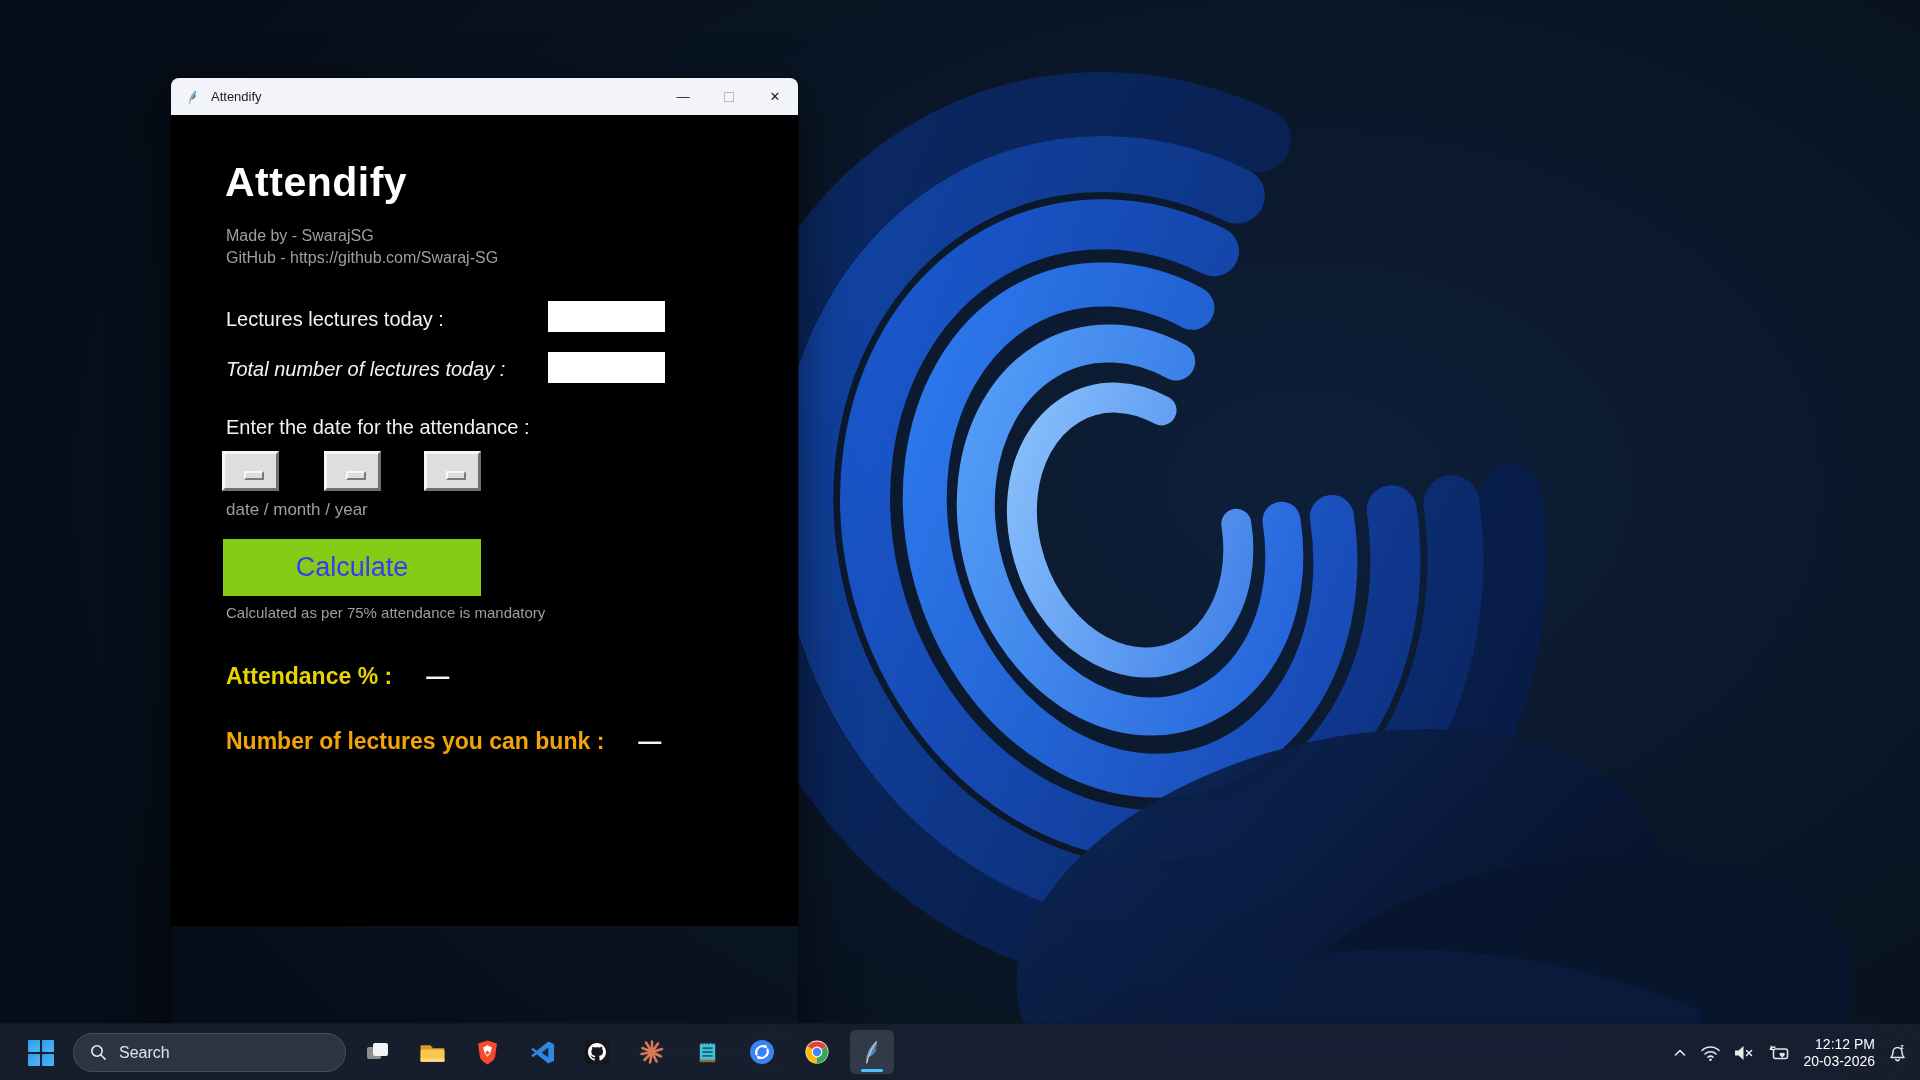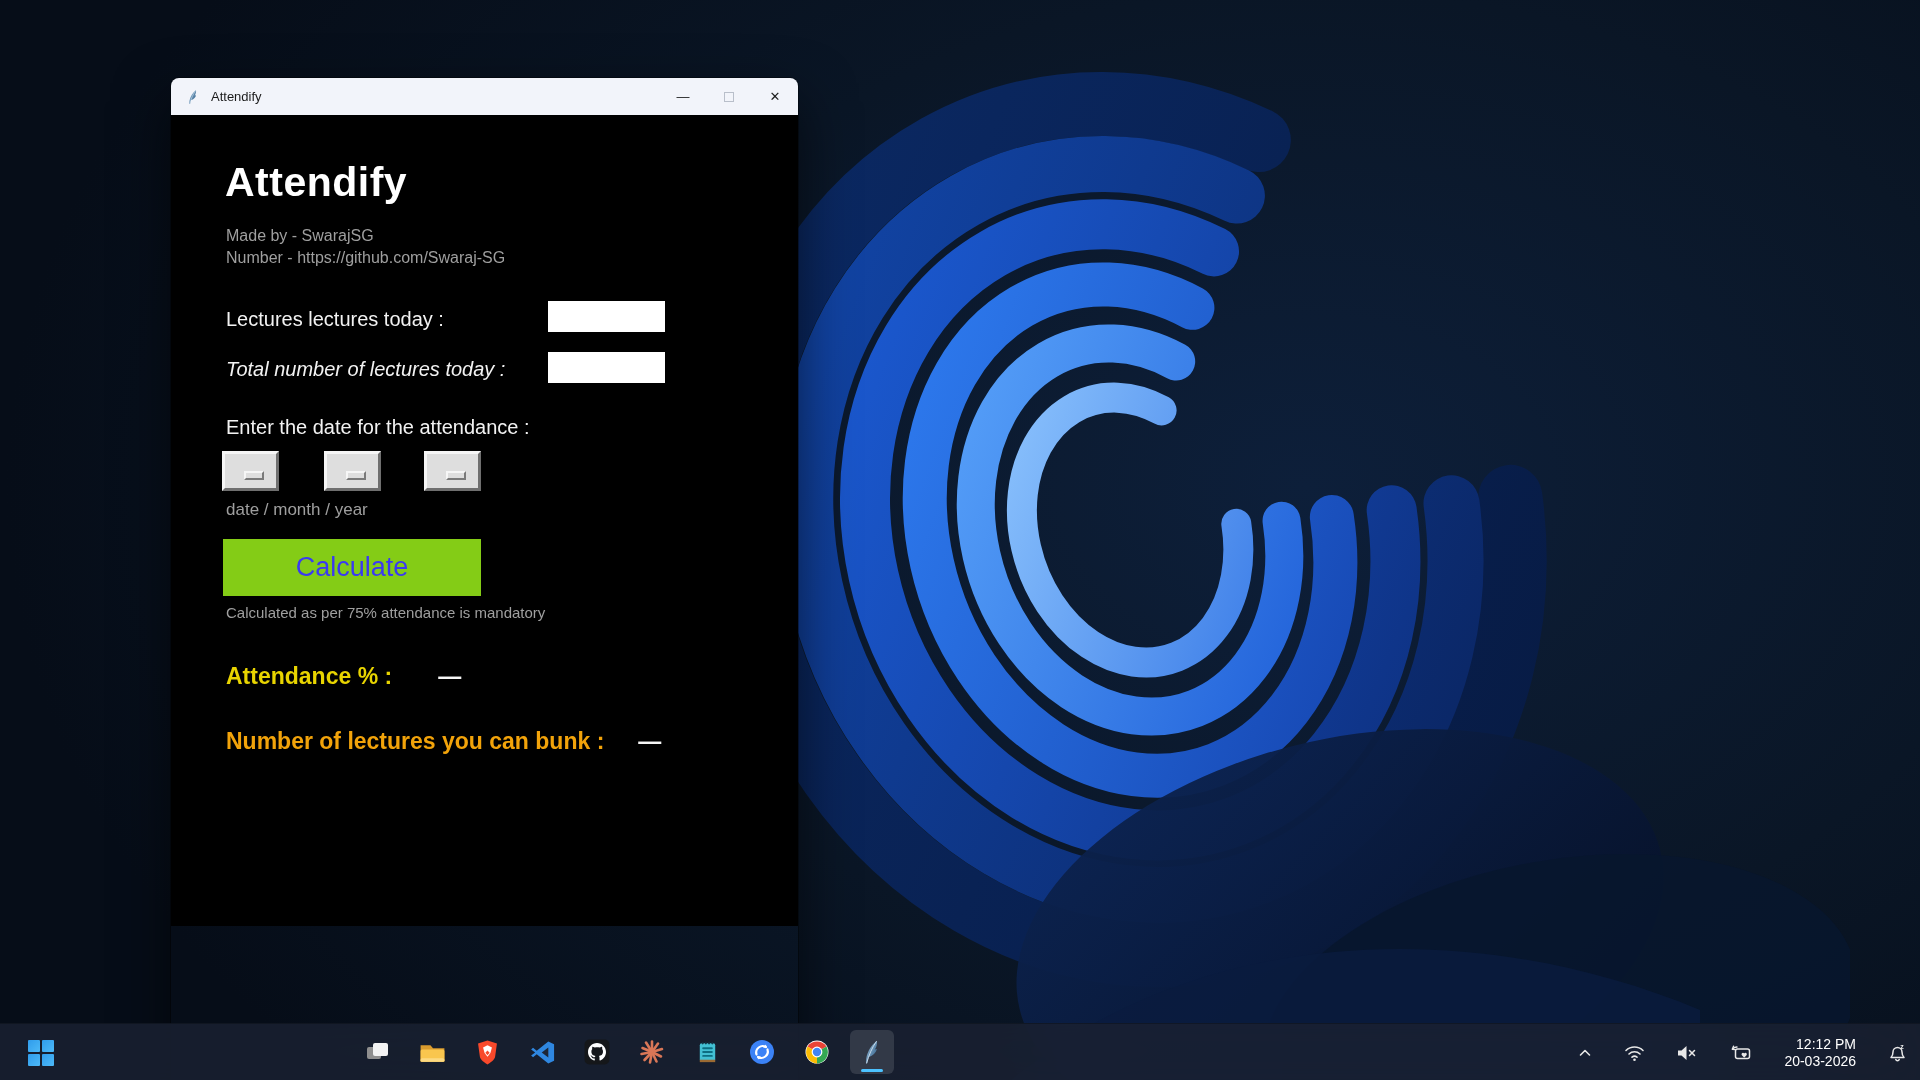--- a/index.html
+++ b/index.html
@@ -39,21 +39,21 @@
   .spin.s1 { left:51px; } .spin.s2 { left:153px; } .spin.s3 { left:253px; }
   .spin-dash { width:20px; height:9px; background:#dedede; transform:translate(3px,4px);
     border:2px solid; border-color:#f6f6f6 #7a7a7a #7a7a7a #f6f6f6; }
   .date-hint { position:absolute; left:55px; top:385px; font-size:17px; color:#9f9f9f; }
 
   .calc-btn { position:absolute; left:52px; top:424px; width:258px; height:57px; background:#84cc16; border:none;
     color:#3a3af2; font-size:27px; font-family:"Liberation Sans", sans-serif; cursor:pointer; }
   .calc-note { position:absolute; left:55px; top:489px; font-size:15px; color:#9f9f9f; }
 
   .result { position:absolute; left:55px; display:flex; align-items:baseline; font-size:23px; font-weight:700; }
-  .result.r1 { top:548px; color:#e8d400;gap:12px; }
+  .result.r1 { top:548px; color:#e8d400; }
   .result.r2 { top:613px; color:#f2a30a; }
   .result .val { color:#f5f5f5; margin-left:34px; font-weight:700; }
 
   
   .taskbar { position:absolute; left:0; right:0; bottom:0; height:57px;
     background:rgba(26,33,49,.86); backdrop-filter: blur(28px) saturate(1.2);
     border-top:1px solid rgba(0,0,0,.25); }
   .start { position:absolute; left:20px; top:8px; width:42px; height:42px; border-radius:6px;
     display:flex; align-items:center; justify-content:center; cursor:pointer; }
   .winlogo { display:grid; grid-template-columns:12px 12px; grid-template-rows:12px 12px; gap:2px; }
@@ -64,21 +64,21 @@
   .search-pill svg { margin-left:16px; }
   .search-text { margin-left:12px; font-size:16px; color:#e0e4e9; }
 
   .apps { position:absolute; left:355px; top:6px; display:flex; gap:11px; }
   .app-tile { position:relative; width:44px; height:44px; border-radius:6px;
     display:flex; align-items:center; justify-content:center; cursor:pointer; }
   .app-tile.active { background:rgba(255,255,255,.12); }
   .app-tile.active .indicator { position:absolute; bottom:2px; left:50%; transform:translateX(-50%);
     width:22px; height:3px; border-radius:2px; background:#4cc2ff; }
 
-  .tray { position:absolute; right:0; top:0; height:57px; display:flex; align-items:center; gap:31px; padding-right:12px; }
+  .tray { position:absolute; right:0; top:0; height:57px; display:flex; align-items:center; gap:12px; padding-right:12px; }
   .tray-item { display:flex; align-items:center; justify-content:center; cursor:pointer; }
   .clock { text-align:right; color:#fff; font-size:14px; line-height:17px; cursor:pointer; }
 </style>
 </head>
 <body>
 
 <div class="desktop">
   <svg class="bloom" viewBox="0 0 1150 1060">
     <defs>
       <linearGradient id="p1" x1="0" y1="0" x2="1" y2="1">
@@ -141,21 +141,21 @@
     <div class="cap-btn">—</div>
     <div class="cap-btn">
         <span class="cap-max-box"></span>
       </div>
     <div class="cap-btn">✕</div>
   </div>
 
   <div class="win-body">
     <div class="app-title">Attendify</div>
     <div class="app-byline">Made by - SwarajSG</div>
-    <div class="app-github">Number - https://github.com/Swaraj-SG</div>
+    <div class="app-github">GitHub - https://github.com/Swaraj-SG</div>
 
     <div class="f-label l1">Lectures lectures today :</div>
     <input class="entry e1" type="text" value="" style="">
 
     <div class="f-label l2">Total number of lectures today :</div>
     <input class="entry e2" type="text" value="" style="">
 
     <div class="date-label">Enter the date for the attendance :</div>
     <button class="spin s1">
         <span class="spin-dash"></span>
@@ -185,20 +185,27 @@
 <div class="taskbar">
   <div class="start">
     <div class="winlogo">
         <span></span>
         <span></span>
         <span></span>
         <span></span>
       </div>
   </div>
 
+  <div class="search-pill">
+    <svg width="17" height="17" viewBox="0 0 17 17">
+      <circle cx="7" cy="7" r="5.2" fill="none" stroke="#e6e9ee" stroke-width="1.6"></circle>
+      <line x1="11" y1="11" x2="15.2" y2="15.2" stroke="#e6e9ee" stroke-width="1.6" stroke-linecap="round"></line>
+    </svg>
+    <span class="search-text">Search</span>
+  </div>
 
   <div class="apps">
     <div class="app-tile">
       <svg width="28" height="28" viewBox="0 0 28 28">
         <rect x="4" y="9" width="14" height="12" rx="2" fill="#8f8f8f"></rect>
         <rect x="10" y="5" width="15" height="13" rx="2" fill="#f3f3f3"></rect>
       </svg>
     </div>
     <div class="app-tile">
       <svg width="29" height="29" viewBox="0 0 28 28">

